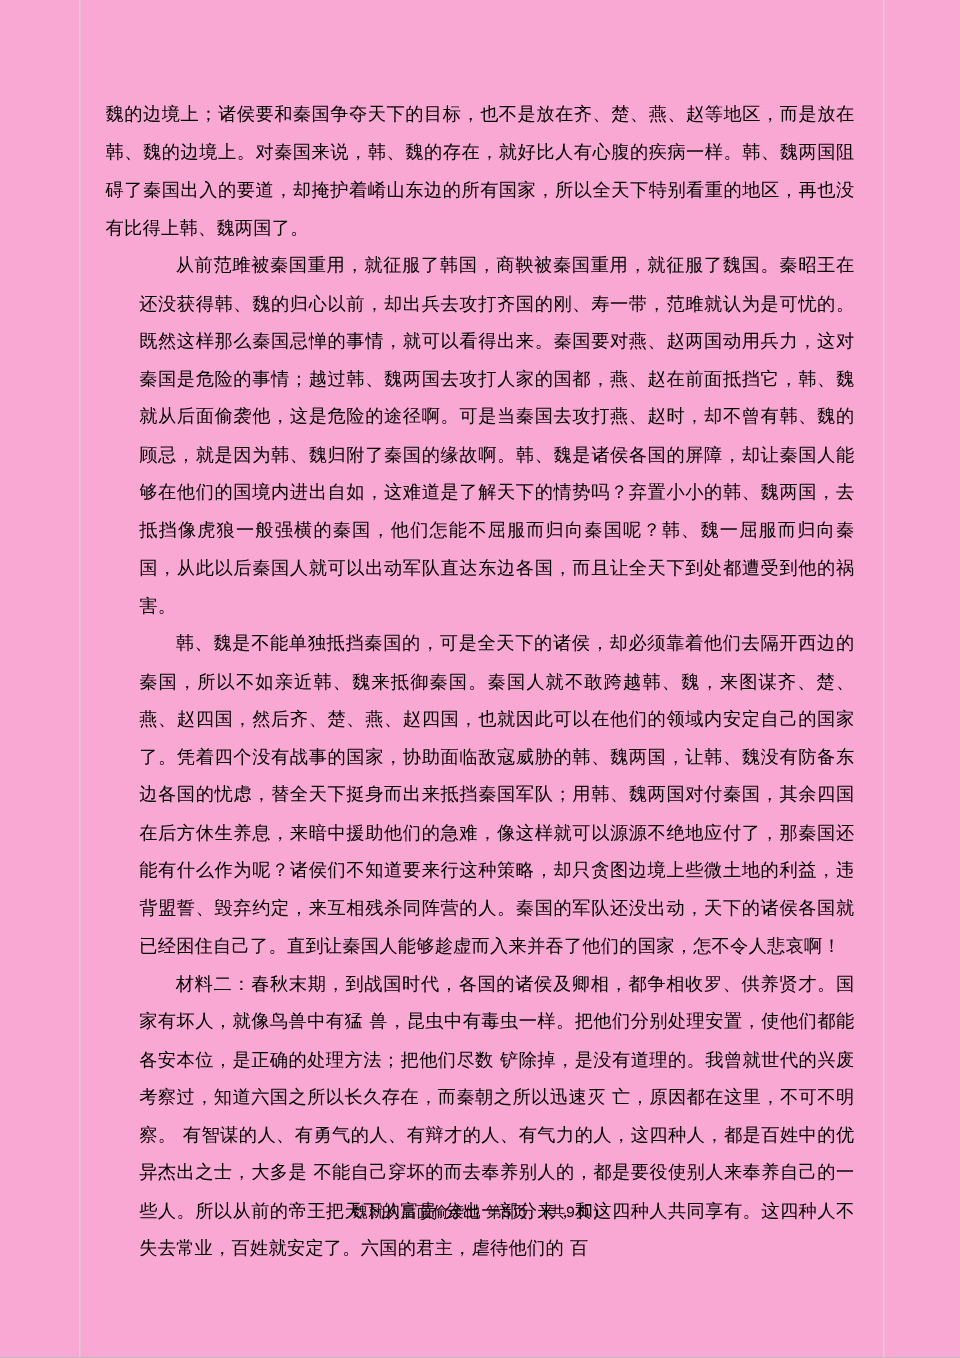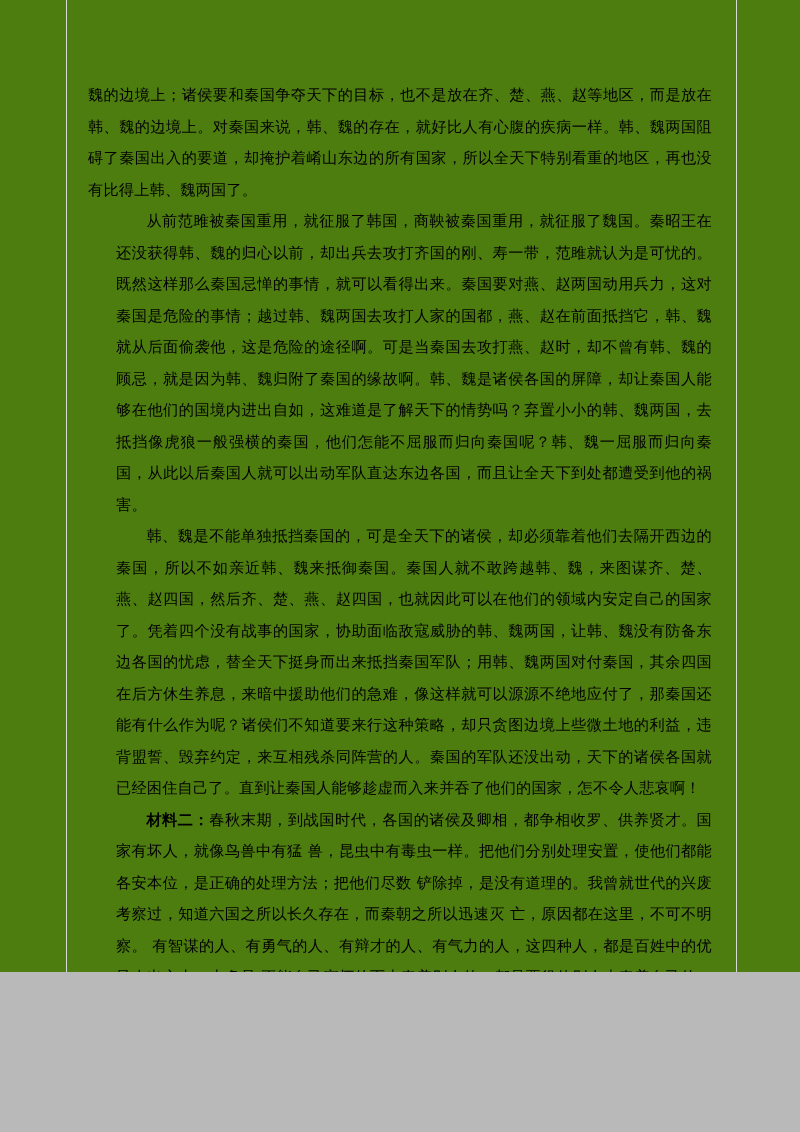--- a/index.html
+++ b/index.html
@@ -6,22 +6,22 @@
     margin: 0;
     padding: 0;
     background: #b9b9b9;
   }
   body {
     font-family: "DejaVu Sans", "Liberation Sans", sans-serif;
   }
   .page {
     position: relative;
     width: 800px;
-    height: 972px;
-    background: #4d7c0f;
+    height: 1131px;
+    background: #f9a8d4;
     overflow: hidden;
     box-sizing: border-box;
   }
   .page-border-left {
     position: absolute;
     left: 66px;
     top: 0;
     width: 1px;
     height: 1132px;
     background: #d8d8d8;
@@ -48,21 +48,21 @@
     text-align: justify;
     text-justify: inter-ideograph;
     margin: 0 0 0 0;
     letter-spacing: 0.2px;
   }
   .indent {
     text-indent: 2em;
     margin-left: 28px;
   }
   .para b, .lead {
-    font-weight: bold;
+    font-weight: normal;
   }
   .footer {
     position: absolute;
     left: 0;
     top: 1001px;
     width: 800px;
     text-align: center;
     font-family: "DejaVu Serif", "Liberation Serif", serif;
     font-size: 13px;
     color: #000000;

